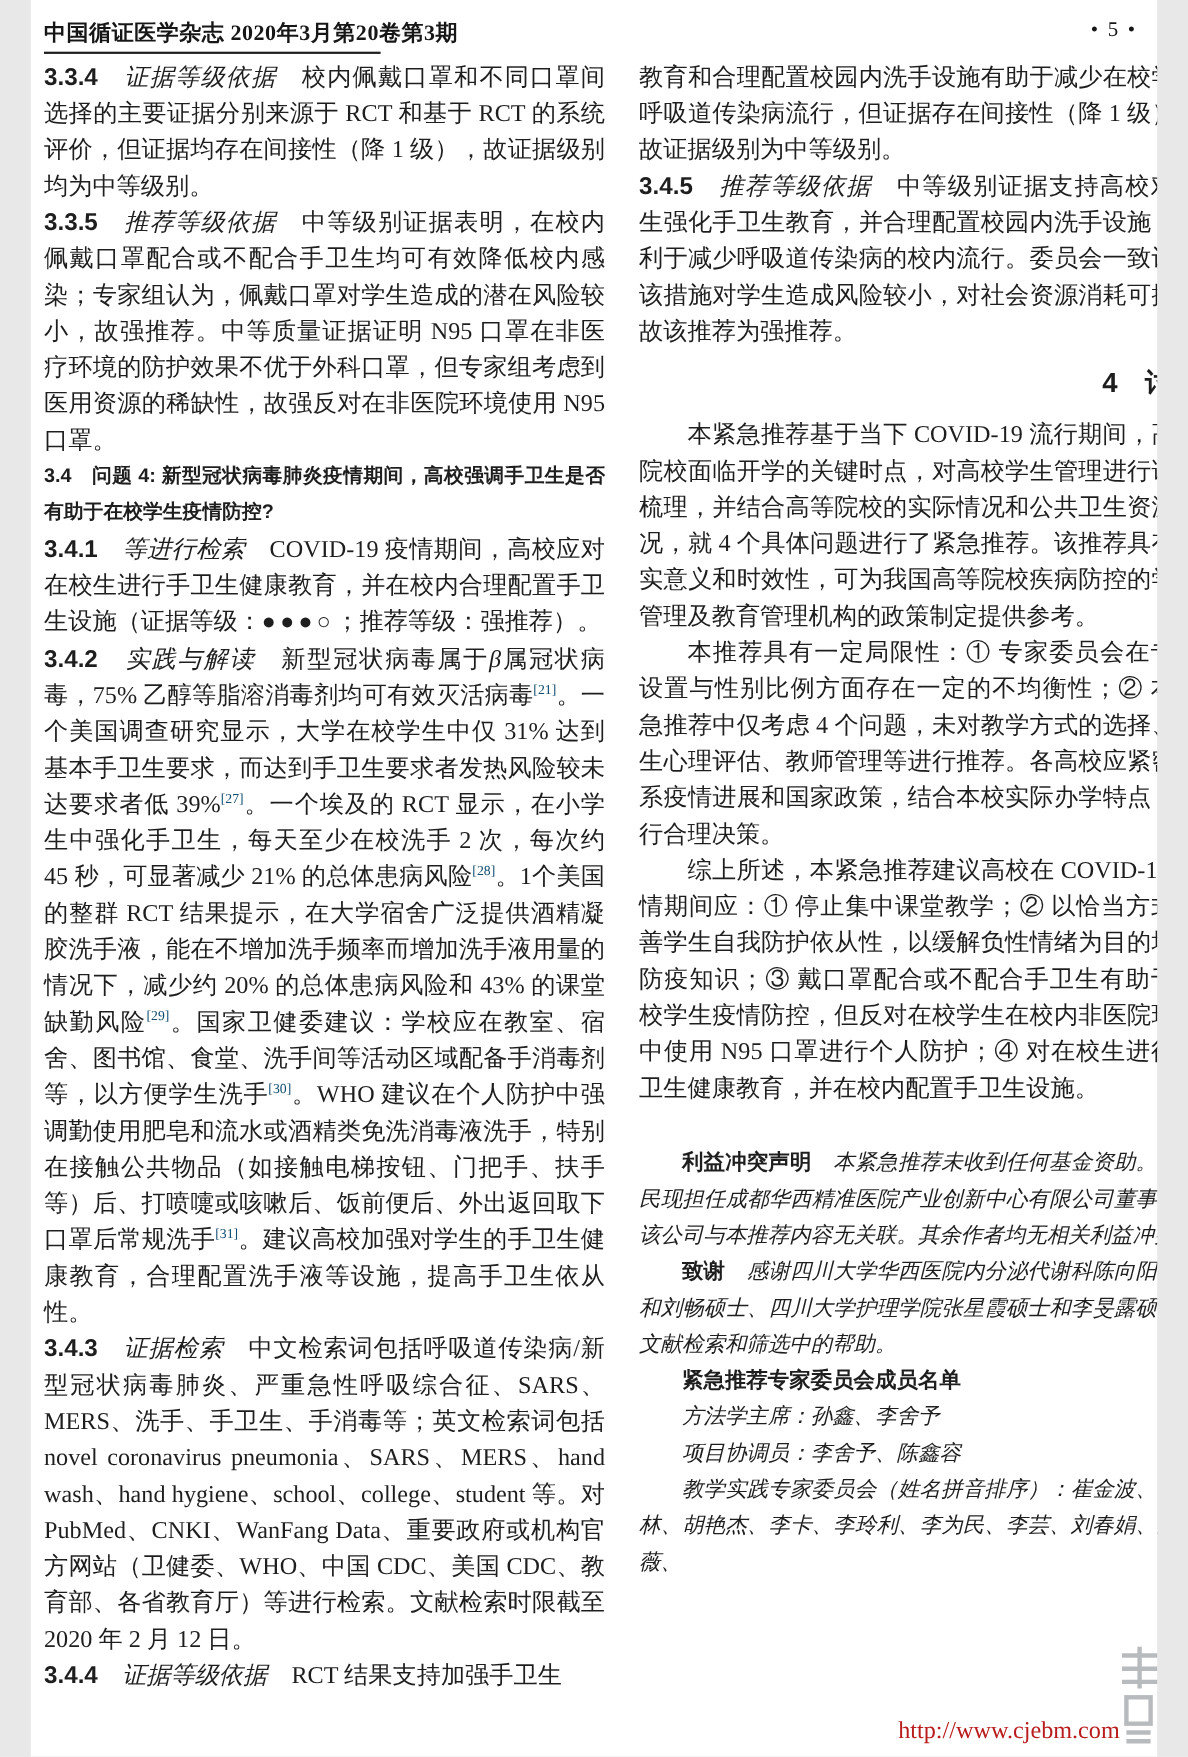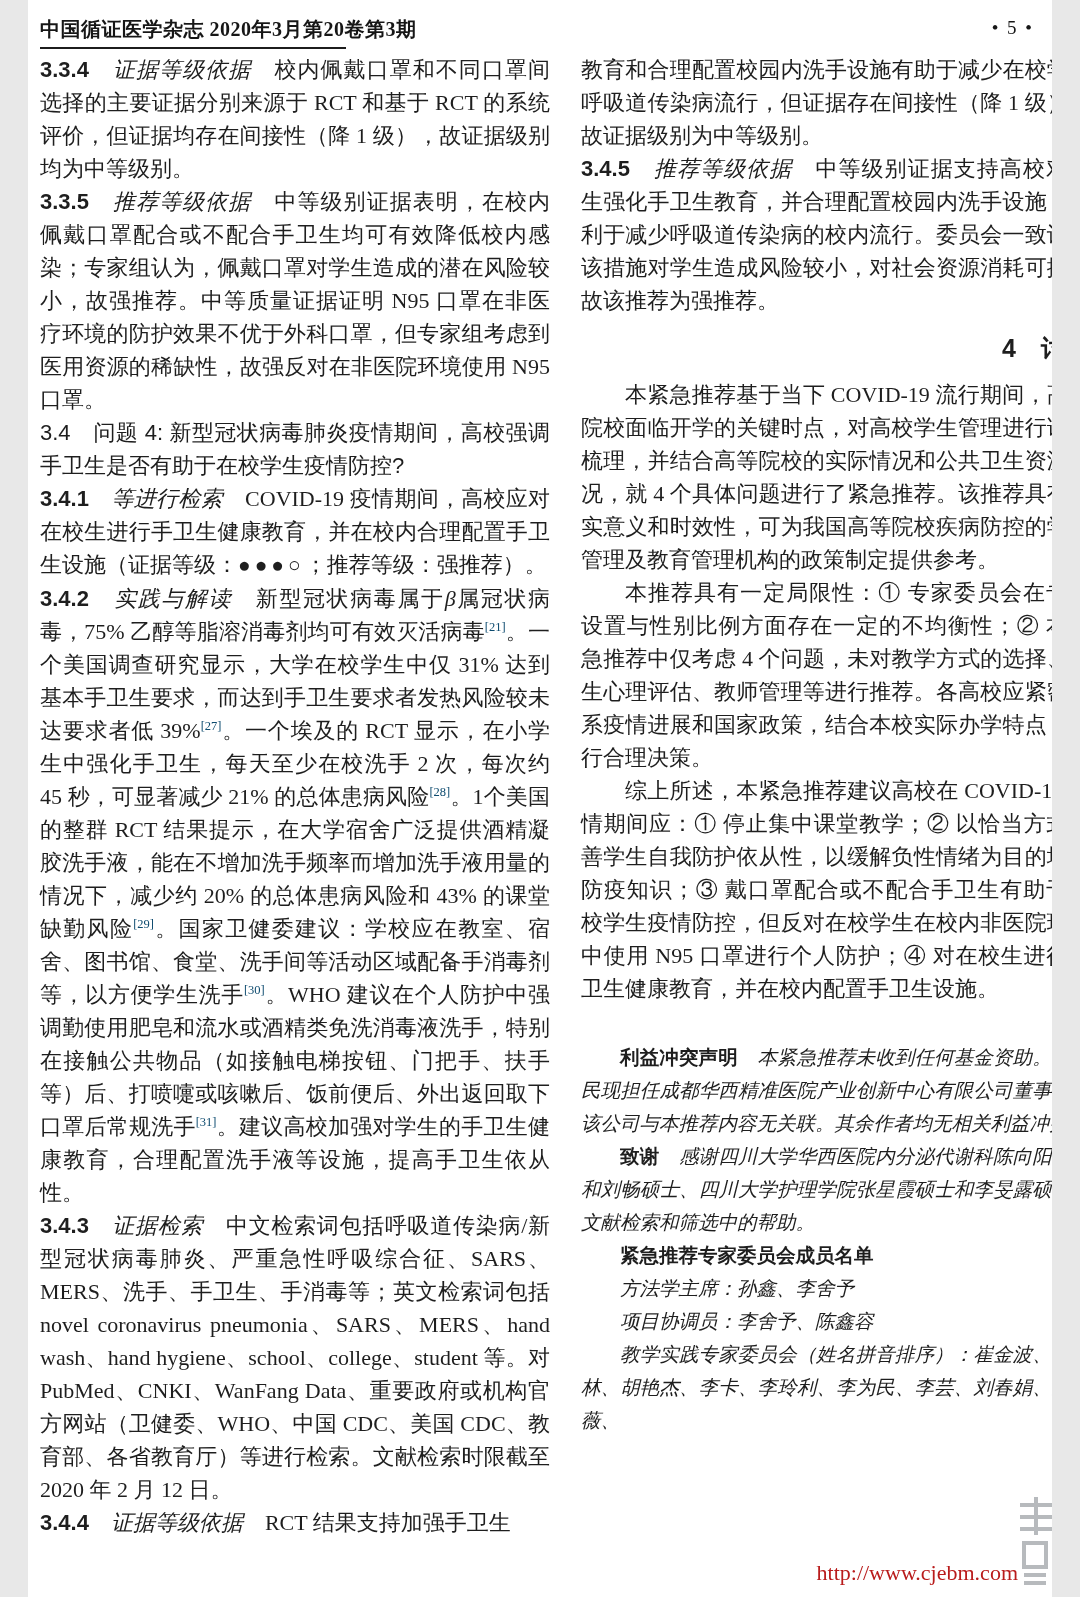--- a/index.html
+++ b/index.html
@@ -31,21 +31,21 @@
     font-size:22px;line-height:33px;
     text-align:justify;text-justify:inter-ideograph;
     color:#1e1e1e;
   }
   .col-left{left:12px;}
   .col-right{left:553px;}
   .blk{margin:0;}
   .blk.indent{text-indent:2em;}
   .blk-h3{
     font-family:"Liberation Sans","DejaVu Sans",sans-serif;
-    font-weight:normal;font-size:22px;line-height:33px;
+    font-weight:bold;font-size:18px;line-height:33px;
   }
   .blk-h2{
     font-family:"Liberation Sans","DejaVu Sans",sans-serif;
     font-weight:bold;font-size:25px;line-height:36px;
     margin:13px 0 12px 0;text-align:right;
   }
   .blk-small{font-size:19.5px;line-height:33px;}
   .blk-gap{height:36px;}
   
   .s-b{

